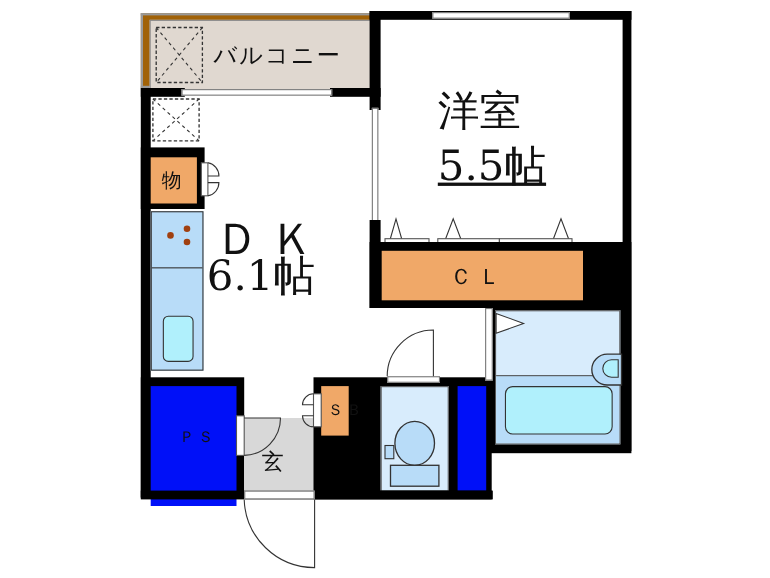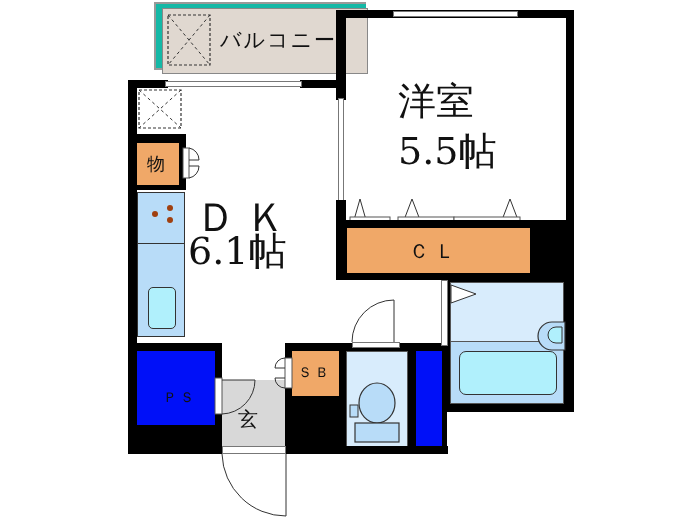--- a/index.html
+++ b/index.html
@@ -5,21 +5,21 @@
   html,body{margin:0;padding:0;background:#ffffff;}
   body{width:700px;height:525px;position:relative;overflow:hidden;font-family:"DejaVu Serif","Liberation Serif",serif;}
   .abs{position:absolute;box-sizing:border-box;}
   .wall{background:#000;}
   .txt{position:absolute;color:#111;white-space:nowrap;}
   svg{position:absolute;overflow:visible;}
 </style>
 </head>
 <body>
 
-<div class="abs" style="left:128px;top:2px;width:212px;height:68px;background:#14b8a6;border:2px solid #999;border-right:none;margin-left:26px;">
+<div class="abs" style="left:128px;top:12px;width:212px;height:68px;background:#a16207;border:2px solid #999;border-right:none;">
   <div class="abs" style="left:6px;top:4px;width:206px;height:66px;background:#e0d8d0;border:1px solid #888;"></div>
   <svg style="left:11px;top:10px;" width="44" height="52">
     <rect x="1" y="1" width="42" height="50" fill="none" stroke="#333" stroke-dasharray="3,2" stroke-width="1.2"></rect>
     <line x1="1" y1="1" x2="43" y2="51" stroke="#333" stroke-dasharray="3,3"></line>
     <line x1="43" y1="1" x2="1" y2="51" stroke="#333" stroke-dasharray="3,3"></line>
   </svg>
   <div class="txt" style="left:64px;top:22px;font-size:21px;letter-spacing:2px;">バルコニー</div>
 </div>
 
 <div class="abs wall" style="left:336px;top:10px;width:238px;height:8px;"></div>
@@ -36,21 +36,21 @@
 <svg style="left:138px;top:89px;" width="44" height="40">
   <rect x="1" y="1" width="42" height="38" fill="none" stroke="#333" stroke-dasharray="3,2" stroke-width="1.2"></rect>
   <line x1="1" y1="1" x2="43" y2="39" stroke="#333" stroke-dasharray="3,3"></line>
   <line x1="43" y1="1" x2="1" y2="39" stroke="#333" stroke-dasharray="3,3"></line>
 </svg>
 
 <div class="abs" style="left:338px;top:98px;width:6px;height:128px;background:#fff;border:1px solid #777;"></div>
 <div class="abs wall" style="left:336px;top:200px;width:10px;height:80px;"></div>
 
 <div class="txt" style="left:398px;top:76px;font-size:38px;">洋室</div>
-<div class="txt" style="left:398px;top:126px;font-size:38px;">5.5帖</div>
+<div class="txt" style="left:398px;top:126px;font-size:38px;text-decoration:underline;">5.5帖</div>
 
 <svg style="left:346px;top:195px;" width="220" height="30">
   <polygon points="8,25 14,4 20,25" fill="#fff" stroke="#333"></polygon>
   <polygon points="58,25 66,4 74,25" fill="#fff" stroke="#333"></polygon>
   <polygon points="156,25 164,4 172,25" fill="#fff" stroke="#333"></polygon>
   <rect x="4" y="22" width="40" height="5" fill="#fff" stroke="#555"></rect>
   <rect x="52" y="22" width="56" height="5" fill="#fff" stroke="#555"></rect>
   <rect x="108" y="22" width="66" height="5" fill="#fff" stroke="#555"></rect>
 </svg>
 
@@ -76,38 +76,38 @@
 <svg style="left:150px;top:200px;" width="30" height="30">
   <circle cx="20" cy="8" r="3" fill="#a04010"></circle>
   <circle cx="5" cy="14" r="3" fill="#a04010"></circle>
   <circle cx="20" cy="20" r="3" fill="#a04010"></circle>
 </svg>
 
 <div class="txt" style="left:196px;top:178px;font-size:40px;letter-spacing:10px;margin-top:12px;">ＤＫ</div>
 <div class="txt" style="left:188px;top:226px;font-size:38px;text-align:center;">6.1帖</div>
 
 <div class="abs wall" style="left:128px;top:343px;width:94px;height:110px;"></div>
-<div class="abs" style="left:137px;top:351px;width:78px;height:74px;background:#0010f8;">
+<div class="abs" style="left:137px;top:351px;width:78px;height:109px;background:#0010f8;">
   <div class="txt" style="left:26px;top:38px;font-size:14px;color:#111;letter-spacing:3px;">ＰＳ</div>
 </div>
 
 <div class="abs" style="left:222px;top:380px;width:64px;height:66px;background:#d8d8d8;">
   <div class="txt" style="left:16px;top:26px;font-size:20px;">玄</div>
 </div>
 <svg style="left:215px;top:376px;" width="50" height="40">
   <rect x="0" y="2" width="7" height="36" fill="#fff" stroke="#555"></rect>
   <path d="M7,38 A34,34 0 0 0 40,4 L7,4" fill="none" stroke="#333"></path>
 </svg>
 <div class="abs" style="left:222px;top:448px;width:64px;height:6px;background:#fff;border:1px solid #777;"></div>
 <svg style="left:222px;top:454px;" width="68" height="66">
   <path d="M0,0 A64,64 0 0 0 64,62 L64,0" fill="none" stroke="#333"></path>
 </svg>
 
 <div class="abs wall" style="left:285px;top:343px;width:162px;height:110px;"></div>
-<div class="abs" style="left:292px;top:351px;width:47px;height:45px;background:#f0a868;">
+<div class="abs" style="left:292px;top:351px;width:25px;height:45px;background:#f0a868;">
   <div class="txt" style="left:6px;top:13px;font-size:14px;letter-spacing:3px;">ＳＢ</div>
 </div>
 <svg style="left:273px;top:356px;" width="20" height="36">
   <rect x="12" y="2" width="7" height="30" fill="#fff" stroke="#555"></rect>
   <path d="M12,2 A10,10 0 0 0 2,12 L12,12" fill="none" stroke="#333"></path>
   <path d="M12,32 A10,10 0 0 1 2,22 L12,22" fill="none" stroke="#333"></path>
 </svg>
 
 <div class="abs" style="left:346px;top:351px;width:62px;height:96px;background:#d8ecfc;border:1px solid #555;"></div>
 <svg style="left:350px;top:380px;" width="54" height="65">

